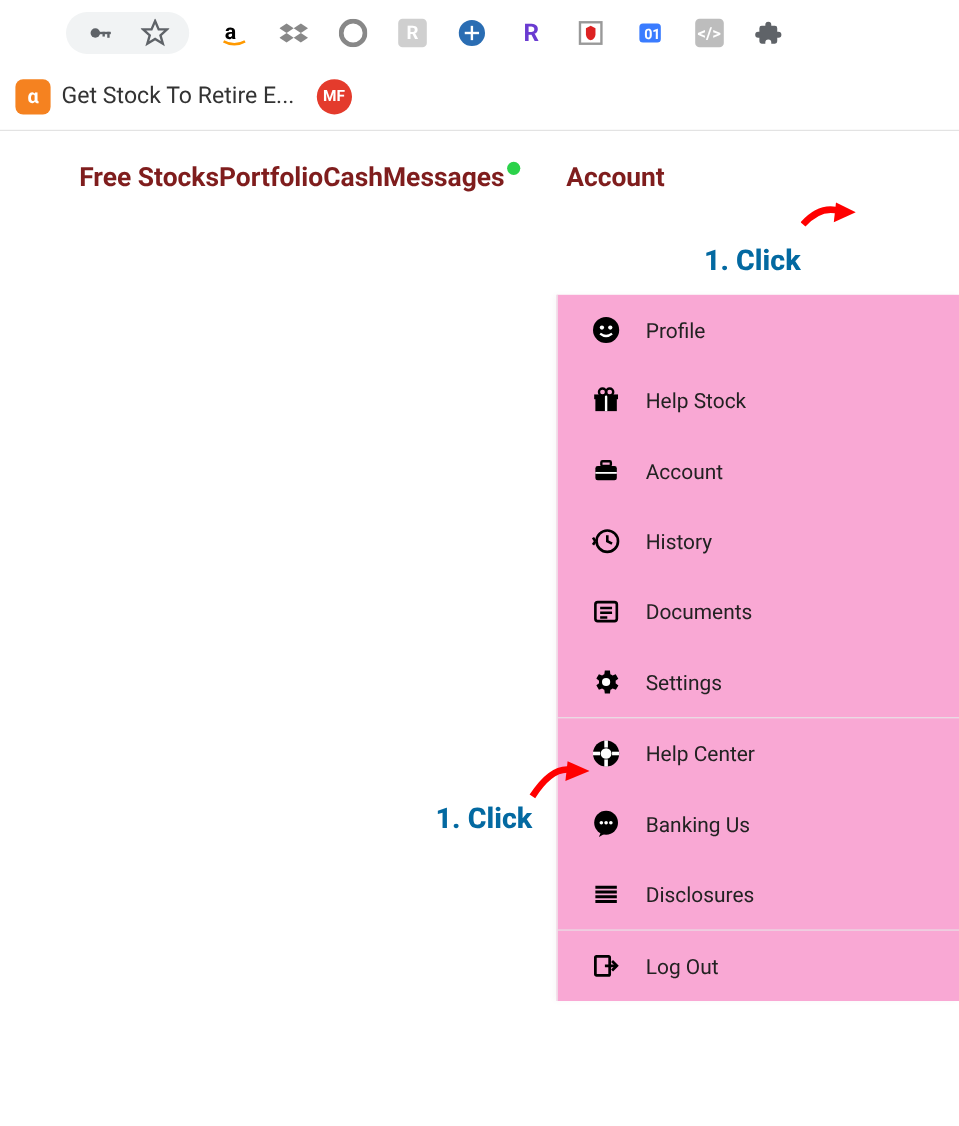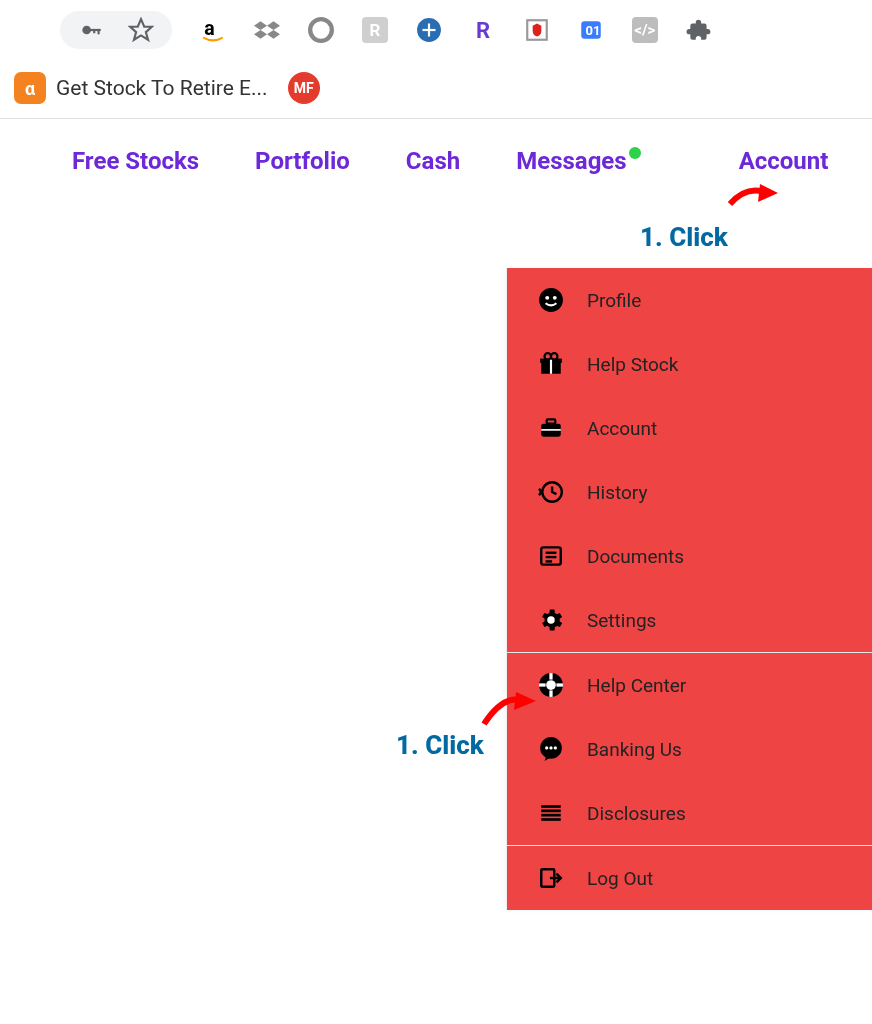--- a/index.html
+++ b/index.html
@@ -51,39 +51,38 @@
     width: 32px; height: 32px; border-radius: 7px;
     display:flex; align-items:center; justify-content:center;
     font-weight:700; font-size:18px; color:#fff;
   }
 
   
   .navtabs {
     display: flex;
     justify-content: flex-start;
     align-items: center;
-    gap: 56px;
     padding: 28px 0 20px 72px;
     font-size: 24px;
     font-weight: 700;
-    color: #6d28d9;
+    color: #7f1d1d;
   }
   .navtab { cursor: pointer; position: relative; }
   .green-dot {
     width: 12px; height: 12px; background:#2bd24a; border-radius:50%;
     display:inline-block; vertical-align: top; margin-left:2px;
   }
 
   
   .dropdown {
     position: absolute;
     right: 0;
     top: 268px;
     width: 366px;
-    background: #ef4444;
+    background: #f9a8d4;
     border-left: 1px solid #eee;
     box-shadow: -2px 0 6px rgba(0,0,0,0.03);
   }
   .menu-item {
     display: flex;
     align-items: center;
     gap: 22px;
     padding: 18px 0 18px 30px;
     font-size: 19px;
     color: #222;

